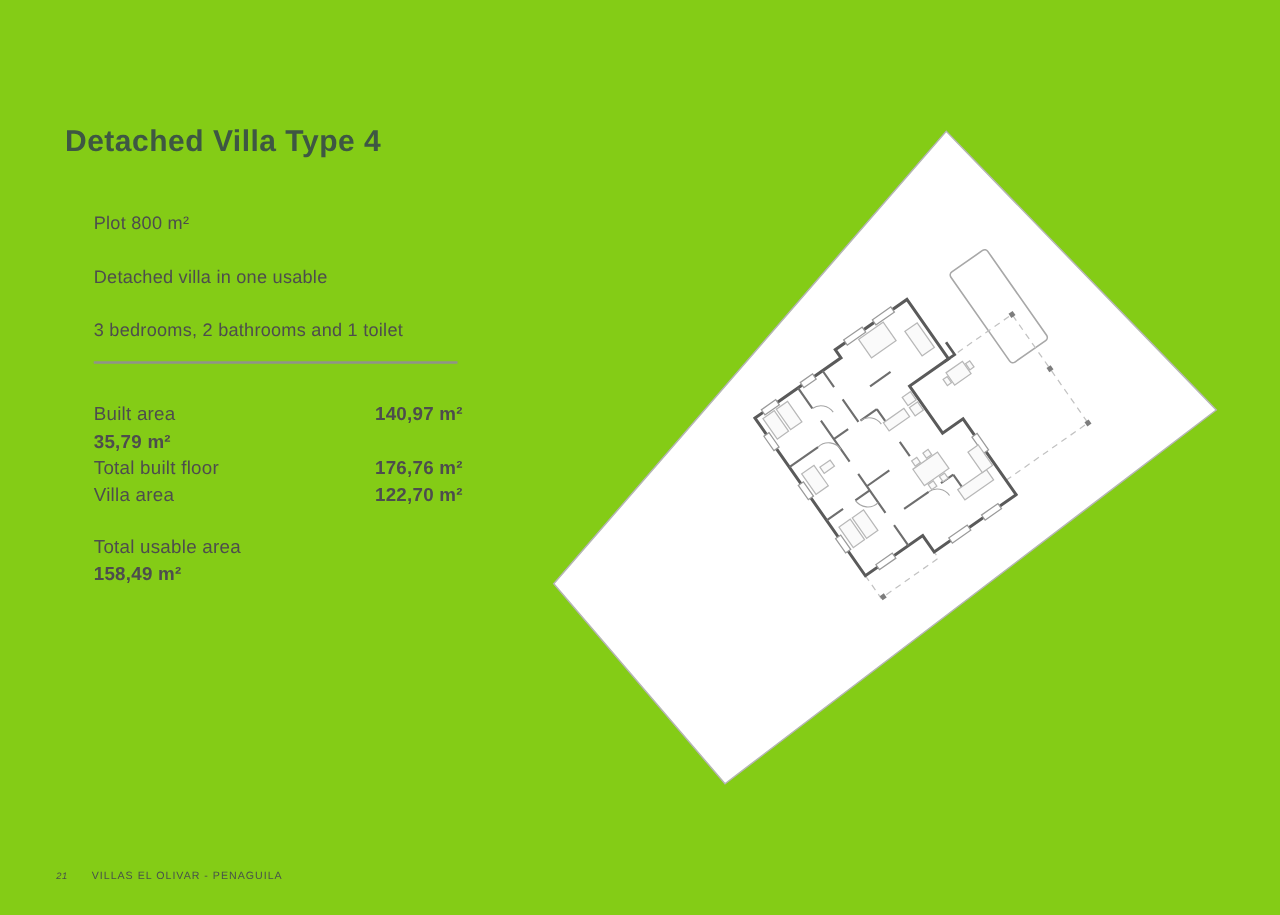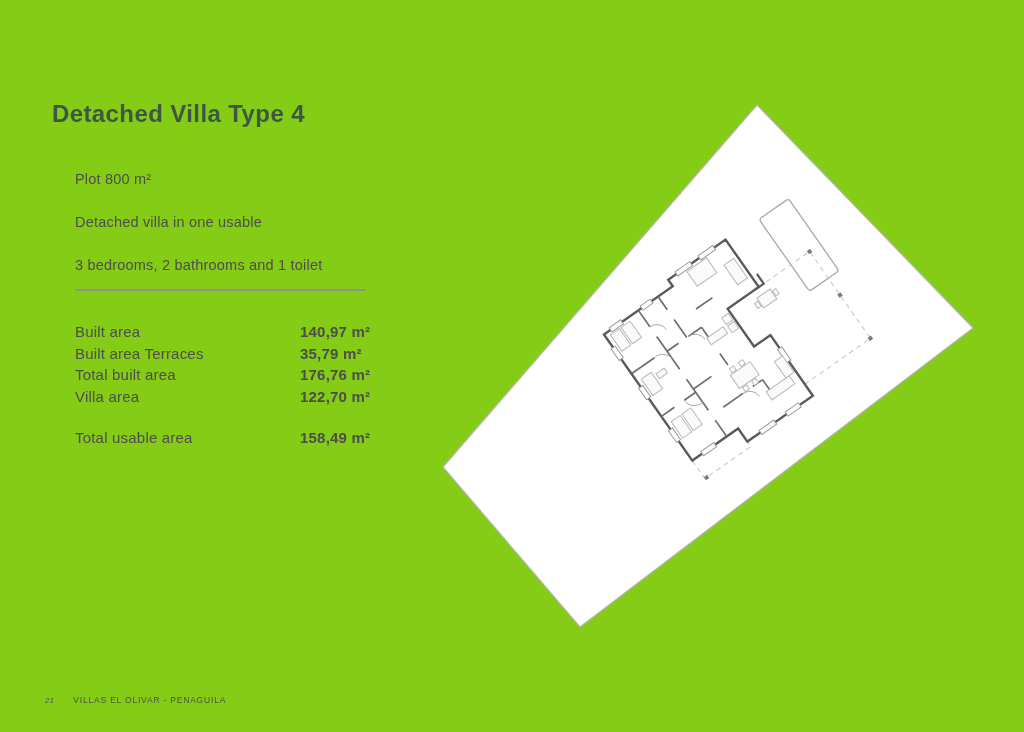--- a/index.html
+++ b/index.html
@@ -21,21 +21,21 @@
     color:#4d4d4d;letter-spacing:.2px;
   }
   .divider{
     position:absolute;left:75px;top:289px;width:291px;height:2px;
     background:#90928a;
   }
   .area-table{position:absolute;left:75px;top:321px;width:330px;}
   .area-row{display:flex;font-size:15px;line-height:21.6px;color:#4d4d4d;letter-spacing:.2px;}
   .area-row .label{width:225px;}
   .area-row .value{flex:0 0 auto;font-weight:bold;}
-  .total-row{position:absolute;left:75px;top:427px;width:330px;}
+  .total-row{position:absolute;left:75px;top:427px;width:330px;flex-direction:column;}
   .footer{
     position:absolute;left:45px;top:695px;color:#48524a;
     display:flex;align-items:baseline;
   }
   .footer .pagenum{font-size:7.5px;font-style:italic;margin-right:19px;letter-spacing:.5px;}
   .footer .project{font-size:8.5px;letter-spacing:.8px;}
   svg.plan{position:absolute;left:0;top:0;}
 </style>
 </head>
 <body>
@@ -51,25 +51,24 @@
   </div>
 
   <div class="divider"></div>
 
   <div class="area-table">
     <div class="area-row">
       <span class="label">Built area</span>
       <span class="value">140,97 m²</span>
     </div>
     <div class="area-row">
-      <span class="label">Built area Terraces</span>
       <span class="value">35,79 m²</span>
     </div>
     <div class="area-row">
-      <span class="label">Total built area</span>
+      <span class="label">Total built floor</span>
       <span class="value">176,76 m²</span>
     </div>
     <div class="area-row">
       <span class="label">Villa area</span>
       <span class="value">122,70 m²</span>
     </div>
   </div>
 
   <div class="area-row total-row">
     <span class="label">Total usable area</span>

